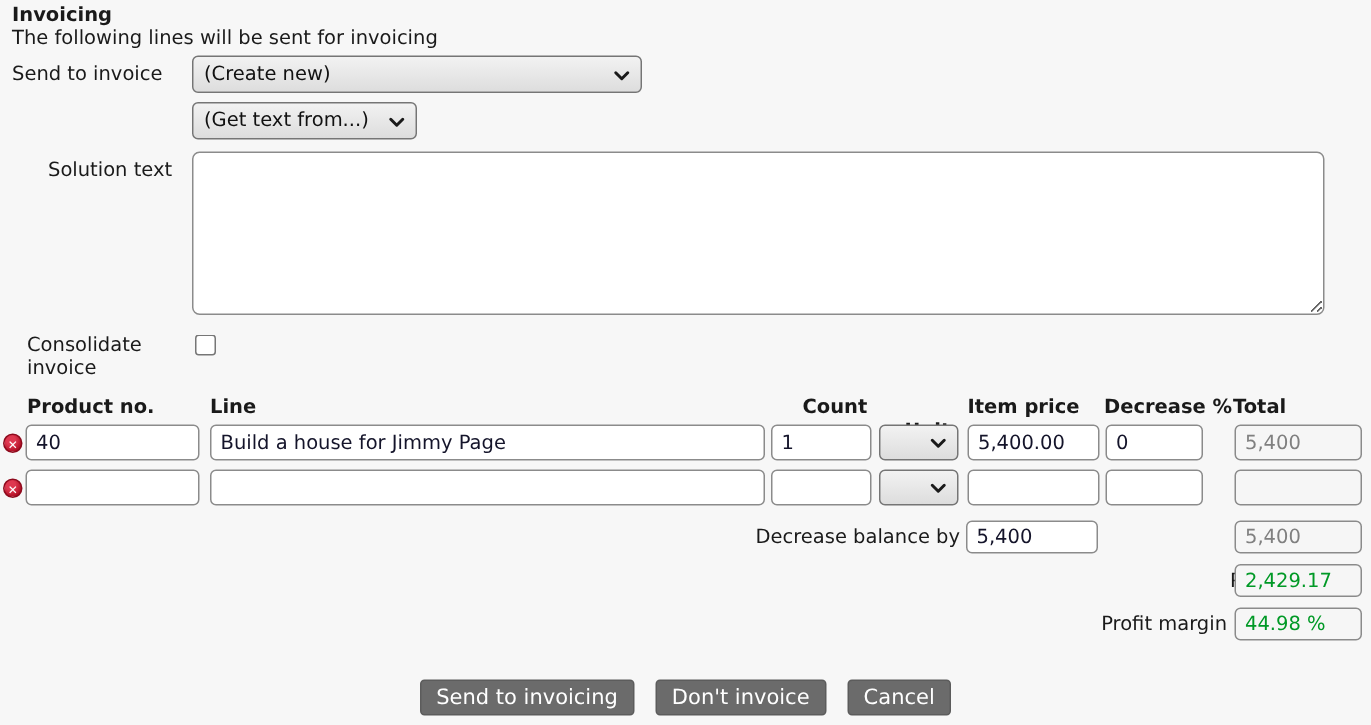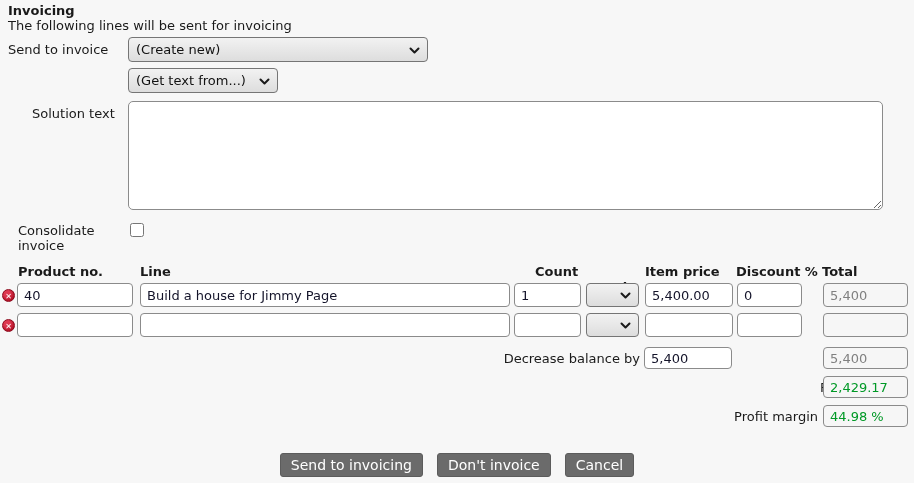--- a/index.html
+++ b/index.html
@@ -85,21 +85,21 @@
   <textarea style="left: 128px; top: 101px; width: 755px; height: 109px;"></textarea>
 
   <div class="abs lbl" style="left:18px; top:223px; width:100px;">Consolidate invoice</div>
   <input type="checkbox" class="abs" style="left: 130px; top: 223px;">
 
   <div class="abs hdr" style="left:18px;  top:264px;">Product no.</div>
   <div class="abs hdr" style="left:140px; top:264px;">Line</div>
   <div class="abs hdr" style="left:516px; top:264px;margin-left:19px;">Count</div>
   <div class="abs hdr" style="left:587px; top:280px;margin-left:16px;">Unit</div>
   <div class="abs hdr" style="left:645px; top:264px;">Item price</div>
-  <div class="abs hdr" style="left:736px; top:264px;">Discount %</div>
+  <div class="abs hdr" style="left:736px; top:264px;">Decrease %</div>
   <div class="abs hdr" style="left:822px; top:264px;">Total</div>
 
   <div>
     <span class="del" style="left:2px; top:289px;">✕</span>
     <input type="text" class="abs" style="left: 17px; top: 283px; width: 116px;" value="40">
     <input type="text" class="abs" style="left: 140px; top: 283px; width: 370px;" value="Build a house for Jimmy Page">
     <input type="text" class="abs" style="left: 514px; top: 283px; width: 67px;" value="1">
     <div class="selwrap" style="left:586px; top:283px; width:53px; height:24px;">
       <select>
         <option></option>

